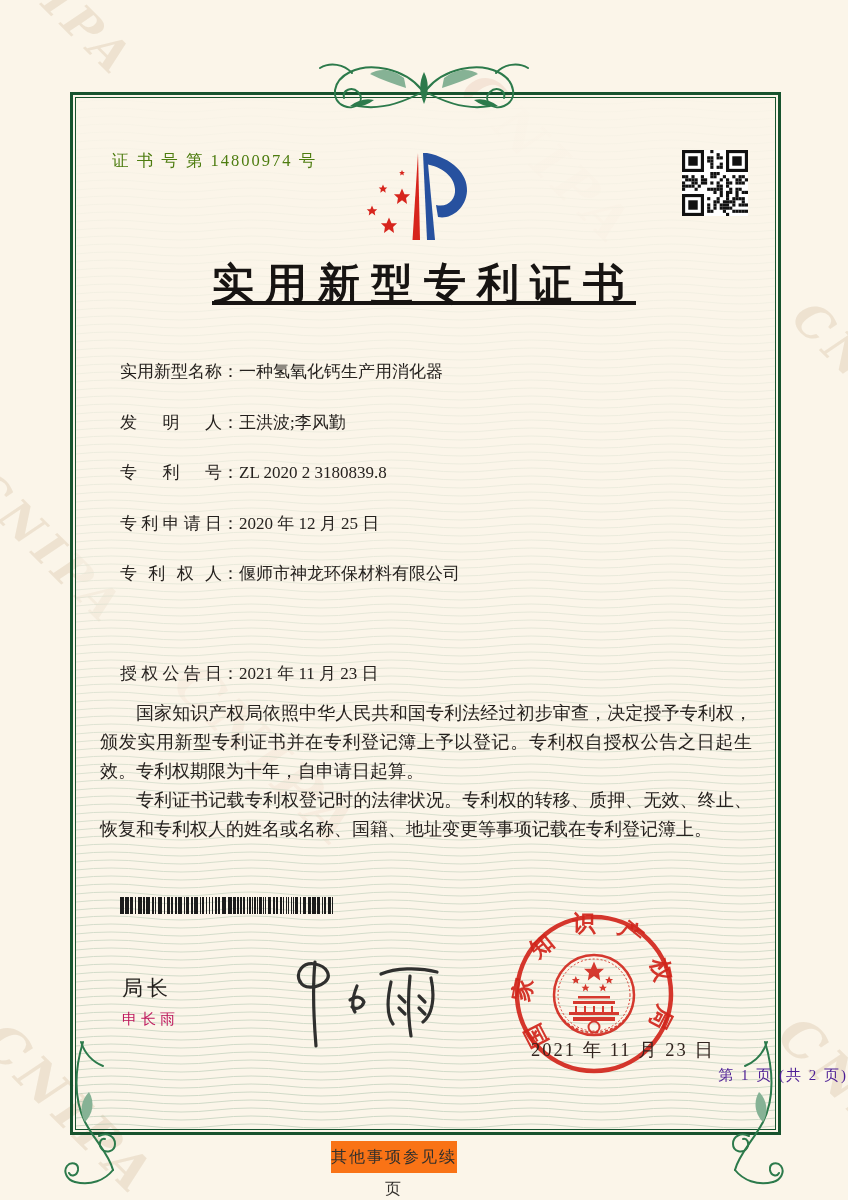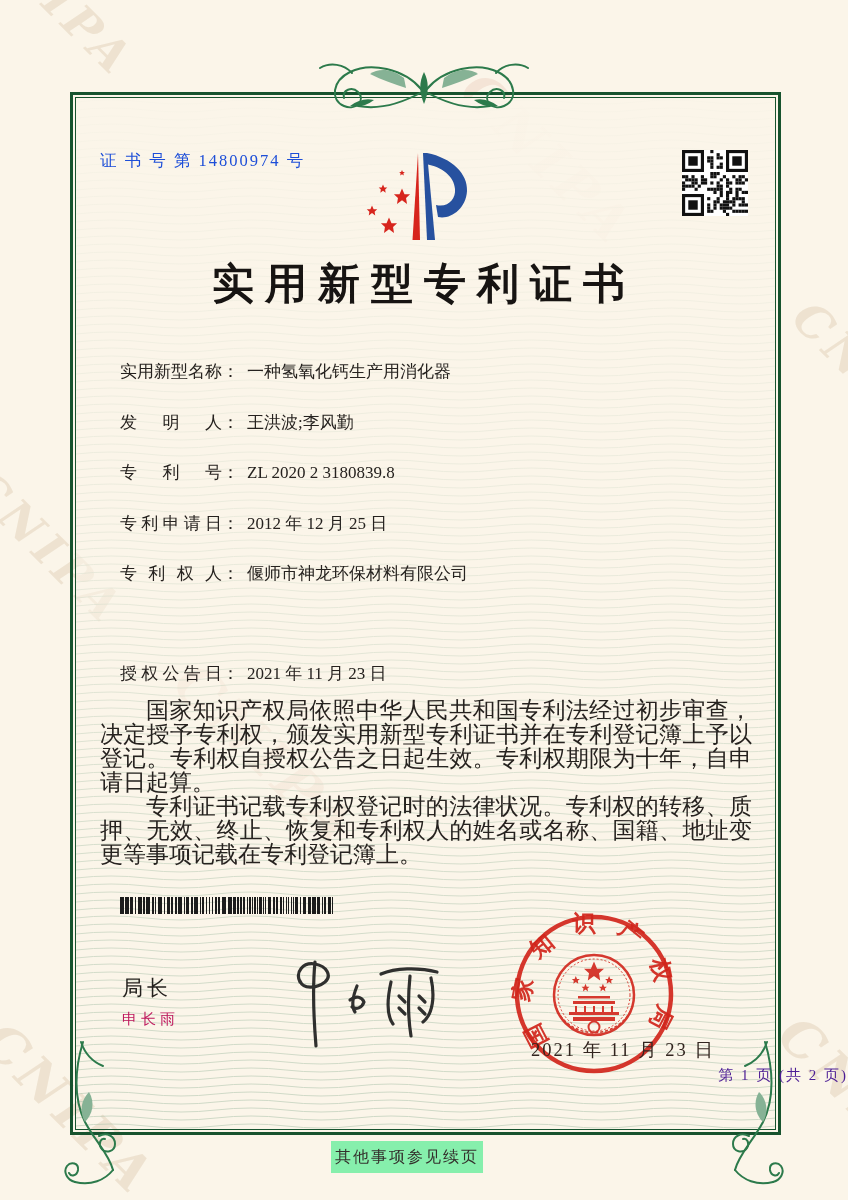--- a/index.html
+++ b/index.html
@@ -24,56 +24,56 @@
     position:absolute;left:70px;top:92px;width:705px;height:1037px;
     border:3px solid #17532e;
   }
   .bframe-inner{position:absolute;inset:2px;border:1px solid #17532e;}
   .waves{position:absolute;left:76px;top:98px;}
   .ornament-top{position:absolute;left:304px;top:56px;}
   .ornament-corner{position:absolute;}
   .oc-right{left:727px;top:1040px;}
   .oc-left{left:41px;top:1040px;transform:scaleX(-1);}
   
-  .cert-no{position:absolute;left:100px;top:150px;font-size:16.5px;letter-spacing:2px;color:#1d4ed8;}
+  .cert-no{position:absolute;left:112px;top:150px;font-size:16.5px;letter-spacing:2px;color:#4d7c0f;}
   .logo{position:absolute;left:360px;top:148px;}
   .qr{position:absolute;left:682px;top:150px;background:#fff;}
   .title{
     position:absolute;left:0;right:0;top:256px;text-align:center;
-    font-size:42px;font-weight:bold;letter-spacing:11px;color:#171412;
+    font-size:42px;font-weight:bold;letter-spacing:11px;color:#171412;text-decoration:underline;
   }
   
   .frow{position:absolute;left:120px;width:640px;font-size:17px;line-height:24px;color:#26221f;}
   .flabel{
     display:inline-block;width:102px;vertical-align:top;
     text-align:justify;text-align-last:justify;
   }
   .fcolon{display:inline-block;}
-  .fvalue{margin-left:8px;}
+  .fvalue{}
   .grant-pair{position:absolute;left:322px;top:0;white-space:nowrap;}
   
   .paras{
     position:absolute;left:100px;top:699px;width:652px;
-    font-size:23px;line-height:24px;text-align:justify;color:#26221f;
+    font-size:18px;line-height:29px;text-align:justify;color:#26221f;
   }
   .paras p{margin:0;text-indent:2em;}
   
   .barcode{position:absolute;left:120px;top:897px;}
   .director-label{position:absolute;left:122px;top:974px;font-size:21px;letter-spacing:4px;color:#23201d;}
   .director-name{position:absolute;left:122px;top:1010px;font-size:15px;letter-spacing:4px;color:#be185d;}
   .signature{position:absolute;left:253px;top:948px;}
   .seal{position:absolute;left:511px;top:911px;}
   .seal-date{
     position:absolute;left:531px;top:1037px;font-size:18.5px;
     letter-spacing:2px;color:#32251f;white-space:nowrap;
   }
   .page-num{position:absolute;left:0;right:0;top:1066px;text-align:right;font-size:15px;letter-spacing:2px;color:#4c1d95;}
   .footer-box{
-    position:absolute;left:331px;top:1141px;width:152px;height:32px;
-    background:#86efac;text-align:center;line-height:32px;
+    position:absolute;left:331px;top:1141px;width:126px;height:32px;
+    background:#f97316;text-align:center;line-height:32px;
     font-size:16px;letter-spacing:2px;color:#33302c;
   }
 </style>
 </head>
 <body>
 
 <div class="page">
 
   <span class="wm wm-warm" style="left:-42px;top:-28px;font-size:46px;">CNIPA</span>
   <span class="wm wm-pink" style="left:788px;top:-22px;font-size:44px;">CNIPA</span>
@@ -279,21 +279,21 @@
   <div class="frow" style="top:360px">
     <span class="flabel">实用新型名称</span><span class="fcolon">：</span><span class="fvalue">一种氢氧化钙生产用消化器</span>
   </div>
   <div class="frow" style="top:411px">
     <span class="flabel">发明人</span><span class="fcolon">：</span><span class="fvalue">王洪波;李风勤</span>
   </div>
   <div class="frow" style="top:461px">
     <span class="flabel">专利号</span><span class="fcolon">：</span><span class="fvalue">ZL 2020 2 3180839.8</span>
   </div>
   <div class="frow" style="top:512px">
-    <span class="flabel">专利申请日</span><span class="fcolon">：</span><span class="fvalue">2012 年 12 月 25 日</span>
+    <span class="flabel">专利申请日</span><span class="fcolon">：</span><span class="fvalue">2020 年 12 月 25 日</span>
   </div>
   <div class="frow" style="top:562px">
     <span class="flabel">专利权人</span><span class="fcolon">：</span><span class="fvalue">偃师市神龙环保材料有限公司</span>
   </div>
   <div class="frow" style="top:662px">
     <span class="flabel">授权公告日</span><span class="fcolon">：</span><span class="fvalue">2021 年 11 月 23 日</span>
   </div>
 
   <div class="paras">
     <p>国家知识产权局依照中华人民共和国专利法经过初步审查，决定授予专利权，颁发实用新型专利证书并在专利登记簿上予以登记。专利权自授权公告之日起生效。专利权期限为十年，自申请日起算。</p>

